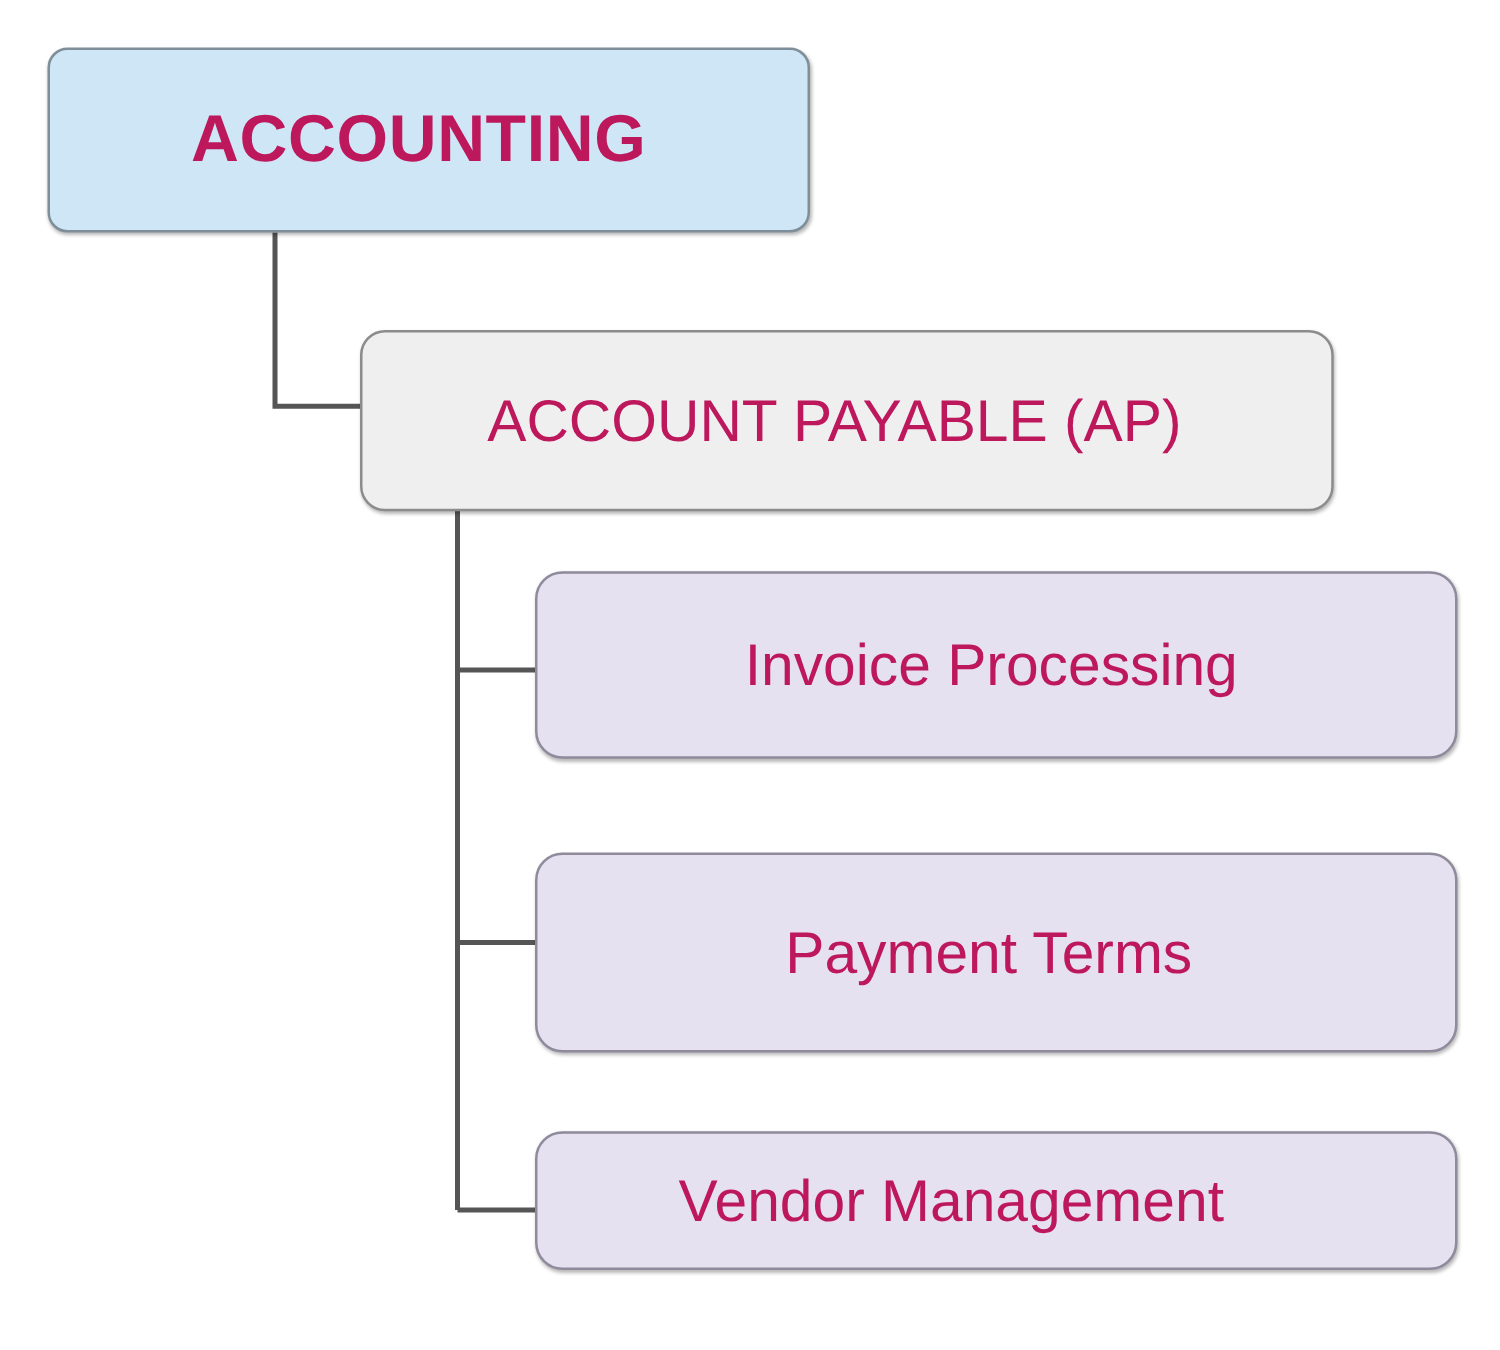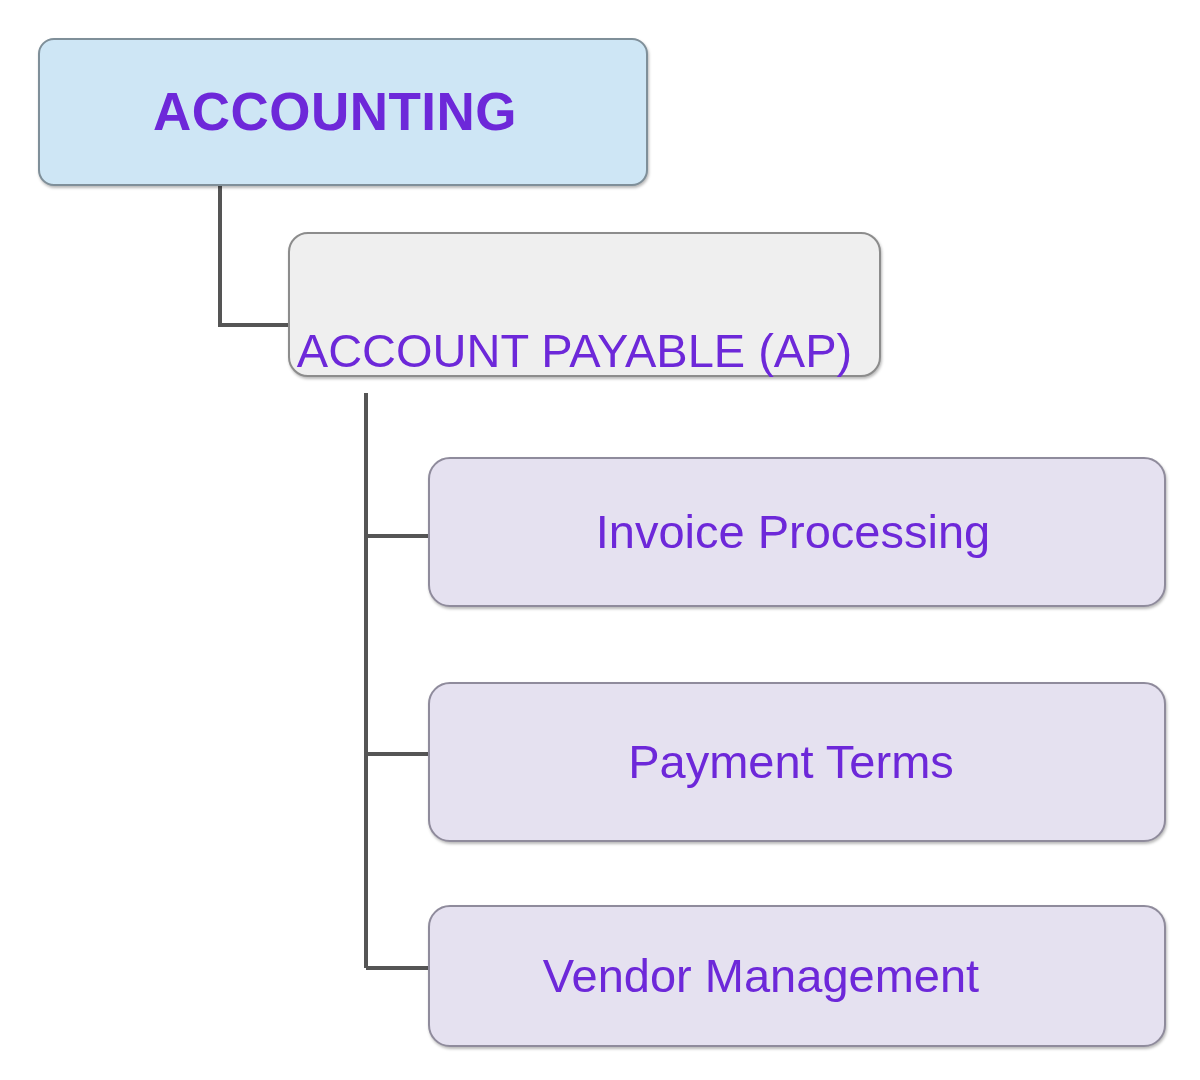--- a/index.html
+++ b/index.html
@@ -27,21 +27,21 @@
   }
   .node {
     position: absolute;
     box-sizing: border-box;
     display: flex;
     align-items: center;
     justify-content: center;
     border-radius: 18px;
     border: 2px solid #8a8a8a;
     box-shadow: 1px 2px 3px rgba(0,0,0,0.28);
-    color: #6d28d9;
+    color: #be185d;
     line-height: 1.05;
     text-align: center;
   }
   .node-label {
     display: block;
     white-space: nowrap;
   }
 
   
   #node-root {
@@ -56,27 +56,26 @@
   #node-root .node-label {
     font-size: 53px;
     font-weight: bold;
     letter-spacing: 0.5px;
     transform: translateX(-8px);
   }
 
   
   #node-ap {
     left: 288px;
-    top: 232px;
-    width: 593px;
+    top: 264px;
+    width: 779px;
     height: 145px;
     background: #efefef;
     border-color: #8c8c8c;
     border-radius: 20px;
-    align-items: flex-end;
   }
   #node-ap .node-label {
     font-size: 47px;
     font-weight: normal;
     transform: translateX(-10px);
   }
 
   
   .leaf {
     left: 428px;
@@ -86,21 +85,21 @@
     border-radius: 22px;
   }
   .leaf .node-label {
     font-size: 47px;
     font-weight: normal;
   }
   #node-leaf-0 { top: 457px; height: 150px; }
   #node-leaf-0 .node-label { transform: translateX(-4px); }
   #node-leaf-1 { top: 682px; height: 160px; }
   #node-leaf-1 .node-label { transform: translateX(-6px); }
-  #node-leaf-2 { top: 905px; height: 142px; }
+  #node-leaf-2 { top: 905px; height: 111px; }
   #node-leaf-2 .node-label { transform: translateX(-36px); }
 </style>
 </head>
 <body>
 
 <div id="canvas">
 
   <svg class="connectors" viewBox="0 0 1200 1080" width="1200" height="1080" xmlns="http://www.w3.org/2000/svg">
     <g stroke="#555555" stroke-width="4" fill="none" stroke-linecap="butt" stroke-linejoin="miter">
 

